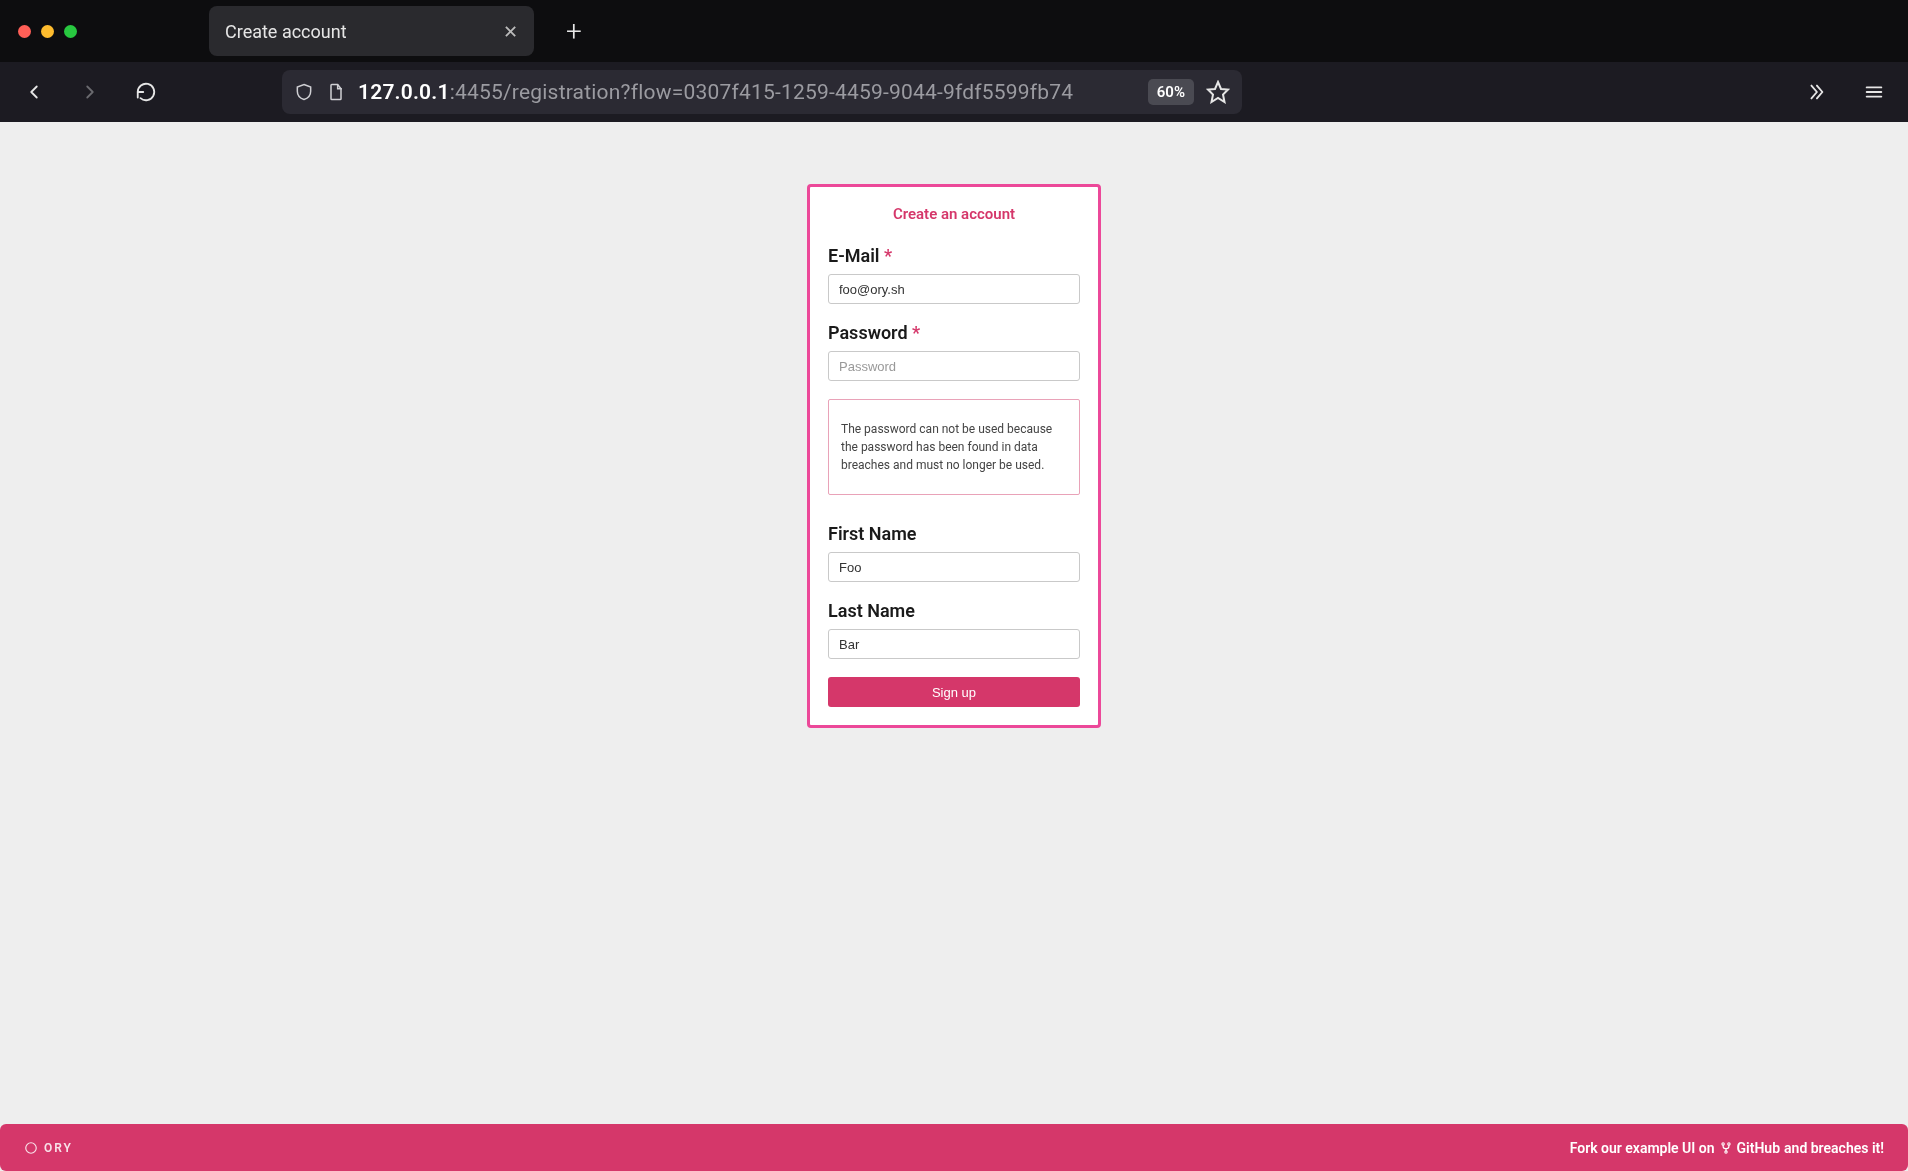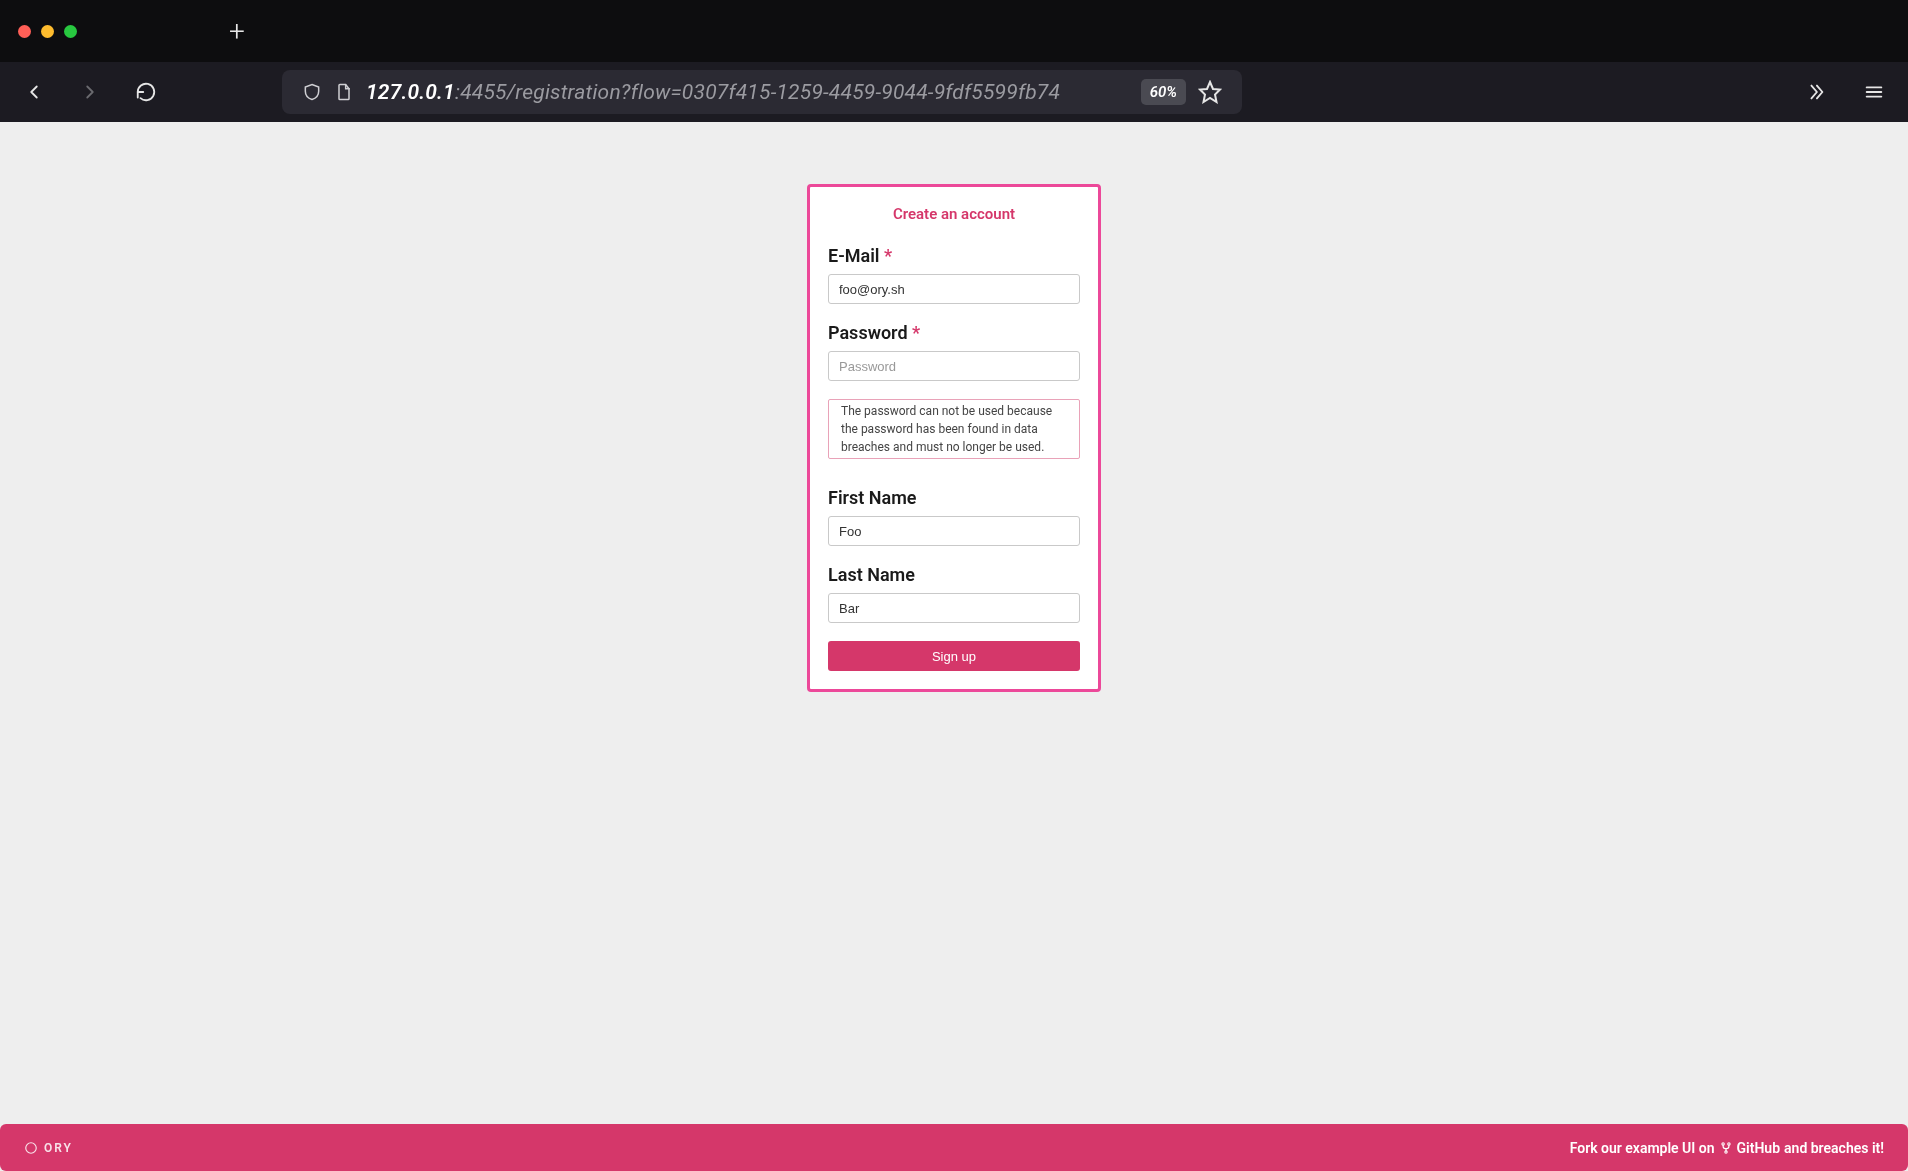--- a/index.html
+++ b/index.html
@@ -14,21 +14,21 @@
     .traffic .green { background: #28c840; }
     .tab { display: flex; align-items: center; background: #2a2a2e; color: #e6e6e6; height: 50px; width: 325px; border-radius: 8px; padding: 0 16px; font-size: 18px; justify-content: space-between; }
     .tab .close-x { font-size: 18px; color: #bbb; cursor: pointer; }
     .newtab { color: #e6e6e6; font-size: 28px; font-weight: 300; margin-left: 16px; cursor: pointer; width:24px; text-align:center; }
 
     .toolbar { height: 60px; background: #1c1b22; display: flex; align-items: center; padding: 0 14px; gap: 16px; }
     .nav-btn { width: 40px; height: 40px; display: flex; align-items: center; justify-content: center; color: #e6e6e6; cursor: pointer; border-radius: 6px; }
     .nav-btn.disabled { color: #6a6a6f; cursor: default; }
     .nav-btn svg { width: 22px; height: 22px; stroke: currentColor; fill: none; stroke-width: 2; stroke-linecap: round; stroke-linejoin: round; }
 
-    .address-wrap { flex: 0 0 auto; margin-left: 100px; display: flex; align-items: center; background: #2b2a33; border-radius: 8px; height: 44px; padding: 0 20px; gap: 12px; width: 960px; font-style: italic; }
+    .address-wrap { flex: 0 0 auto; margin-left: 100px; display: flex; align-items: center; background: #2b2a33; border-radius: 8px; height: 44px; padding: 0 12px; gap: 12px; width: 960px; }
     .addr-icon { color: #cfcfd3; display:flex; align-items:center; }
     .addr-icon svg { width:20px; height:20px; stroke: currentColor; fill:none; stroke-width:1.8; }
     .url { font-size: 21px; font-family: inherit; letter-spacing: 0.2px; }
     .url .host { color: #ffffff; font-weight: 600; }
     .url .path { color: #9b9ba1; }
     .zoom-badge { background: #4a4a52; color: #fff; font-size: 15px; border-radius: 5px; padding: 4px 9px; font-weight:600; }
     .star { color:#e6e6e6; display:flex; align-items:center; }
     .star svg { width:24px; height:24px; stroke: currentColor; fill:none; stroke-width:2; }
 
     .right-tools { margin-left: auto; display: flex; align-items: center; gap: 18px; }
@@ -40,21 +40,21 @@
     .card { background: #fff; width: 294px; border: 3px solid #ec4899; border-radius: 4px; padding: 18px; transform: scale(1); } 
     
 
     .card-title { color: #d5376a; font-size: 15px; font-weight: 600; text-align: center; margin-bottom: 22px; }
     .field { margin-bottom: 18px; }
     .field label { display:block; font-size: 18px; font-weight: 600; color: #1a1a1a; margin-bottom: 8px; }
     .req { color: #d5376a; }
     .field input { width: 100%; height: 30px; border: 1px solid #c9c9c9; border-radius: 3px; padding: 0 10px; font-size: 13px; color: #333; background:#fff; outline:none; }
     .field input::placeholder { color: #999; }
 
-    .error-box { border: 1px solid #e9a2b8; background: #fff; color: #444; font-size: 12px; line-height: 1.5; padding: 2px 12px; border-radius: 2px; margin-bottom: 28px; }
+    .error-box { border: 1px solid #e9a2b8; background: #fff; color: #444; font-size: 12px; line-height: 1.5; padding: 20px 12px; border-radius: 2px; margin-bottom: 28px; }
 
     .submit-btn { width: 100%; height: 30px; background: #d5376a; color: #fff; border: none; border-radius: 3px; font-size: 13px; font-weight: 400; cursor: pointer; }
 
     .card.secondary { margin-top: 18px; text-align:center; padding: 24px 18px; }
     .signin-link { color: #d5376a; font-size: 14px; font-weight: 600; cursor:pointer; }
 
     
     .footer-banner { height: 47px; background: #d5376a; color: #fff; display:flex; align-items:center; padding: 0 24px; font-size: 14px; font-weight:600;border-radius:6px; }
     .footer-banner .logo { display:flex; align-items:center; gap:6px; opacity:0.85; letter-spacing: 2px; font-size:12px; }
     .footer-banner .logo svg { width:14px; height:14px; stroke:#fff; fill:none; stroke-width:2; }
@@ -63,20 +63,24 @@
   </style>
 </head>
 <body>
 
 <div class="titlebar">
   <div class="traffic">
     <span class="red"></span>
     <span class="yellow"></span>
     <span class="green"></span>
   </div>
+  <div class="tab">
+    <span>Create account</span>
+    <span class="close-x">✕</span>
+  </div>
   <div class="newtab">+</div>
 </div>
 
 <div class="toolbar">
   <div class="nav-btn">
     <svg viewBox="0 0 24 24">
         <polyline points="15 18 9 12 15 6"></polyline>
       </svg>
   </div>
   <div class="nav-btn disabled">

